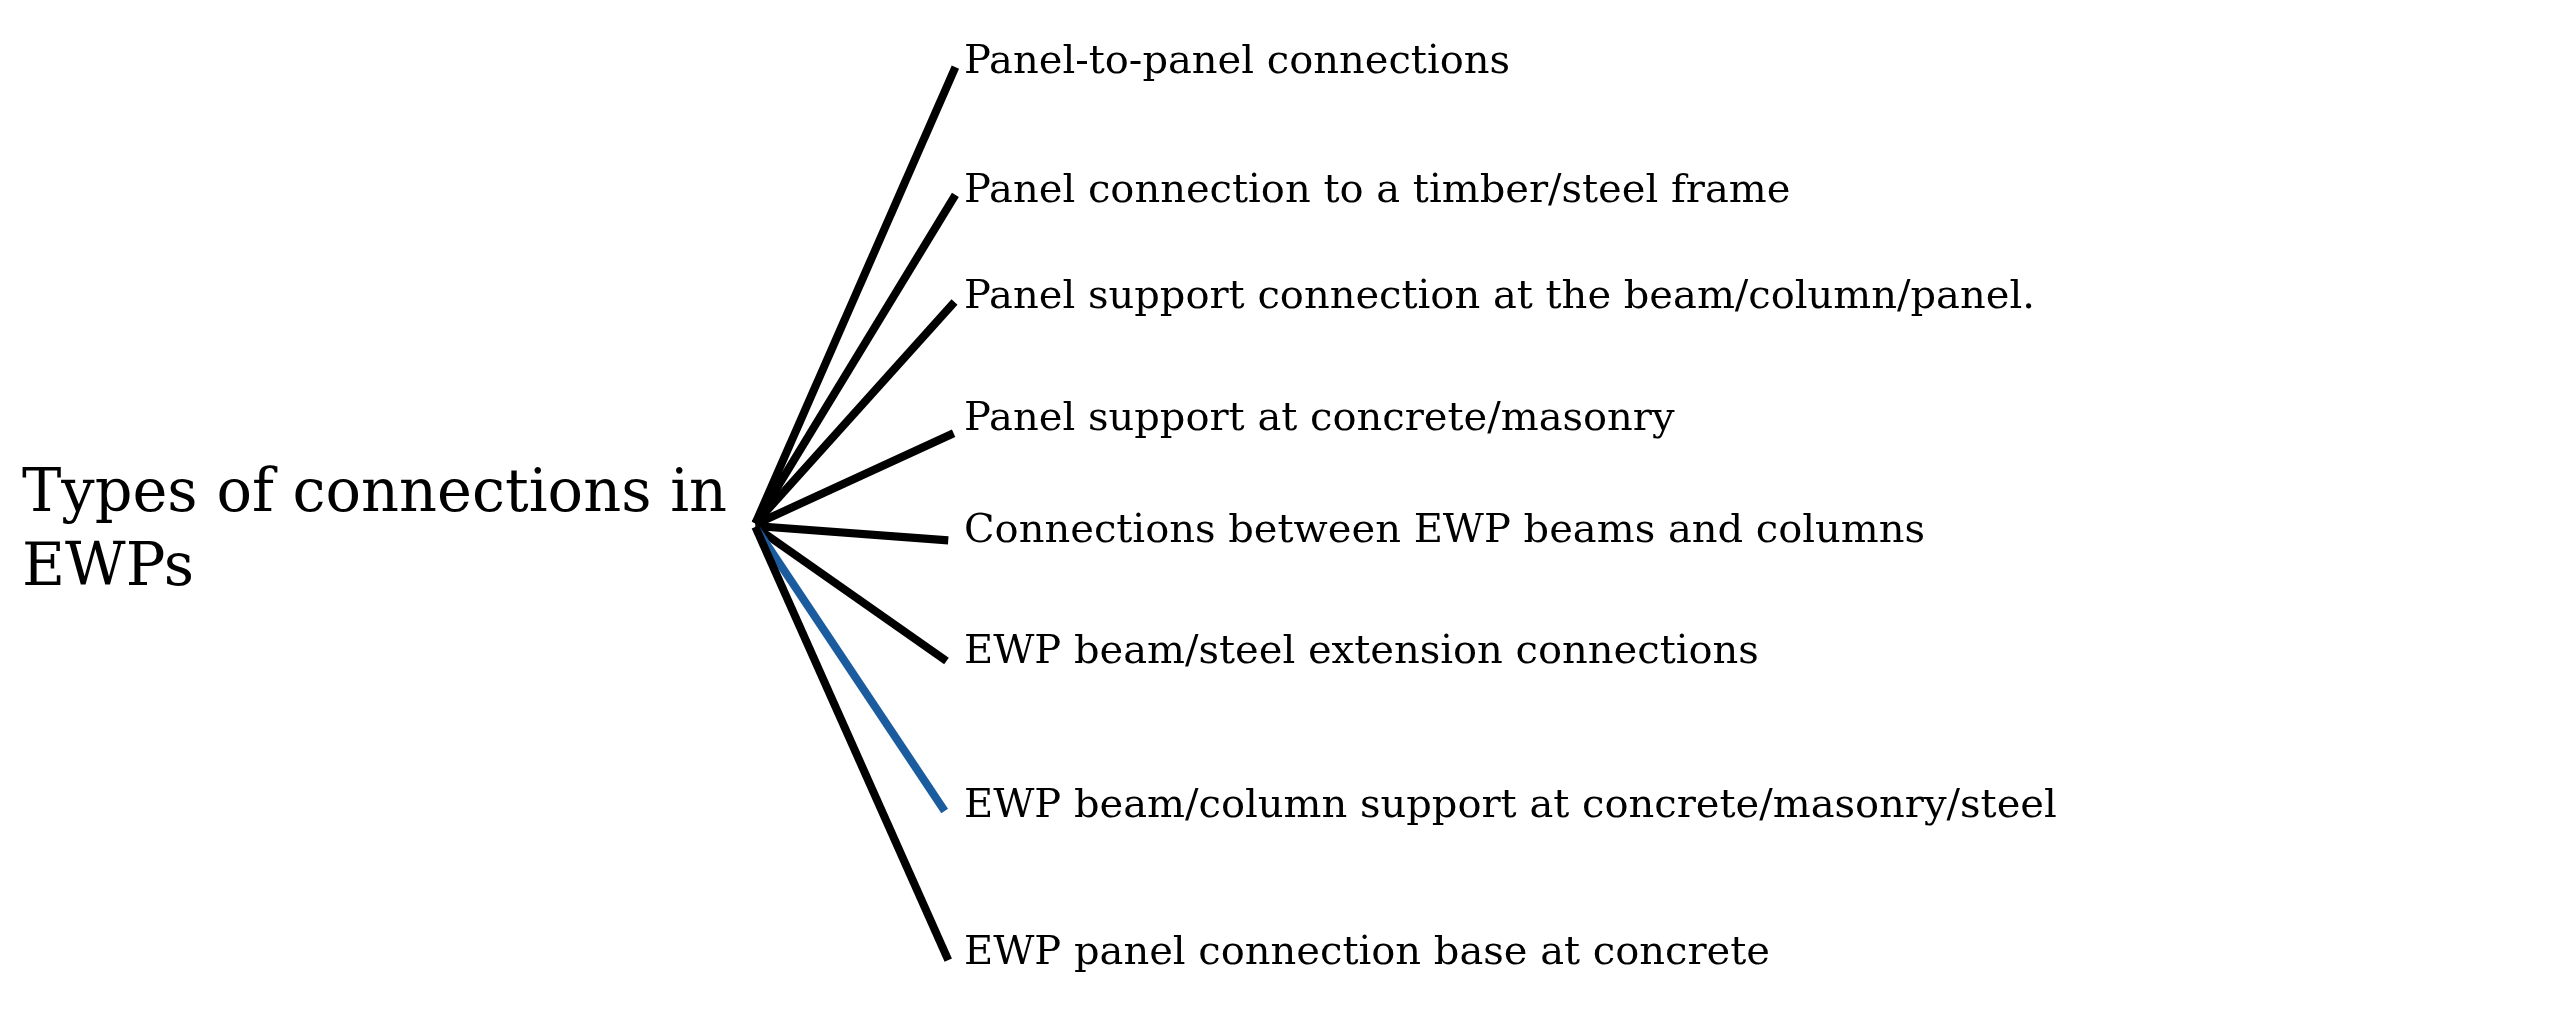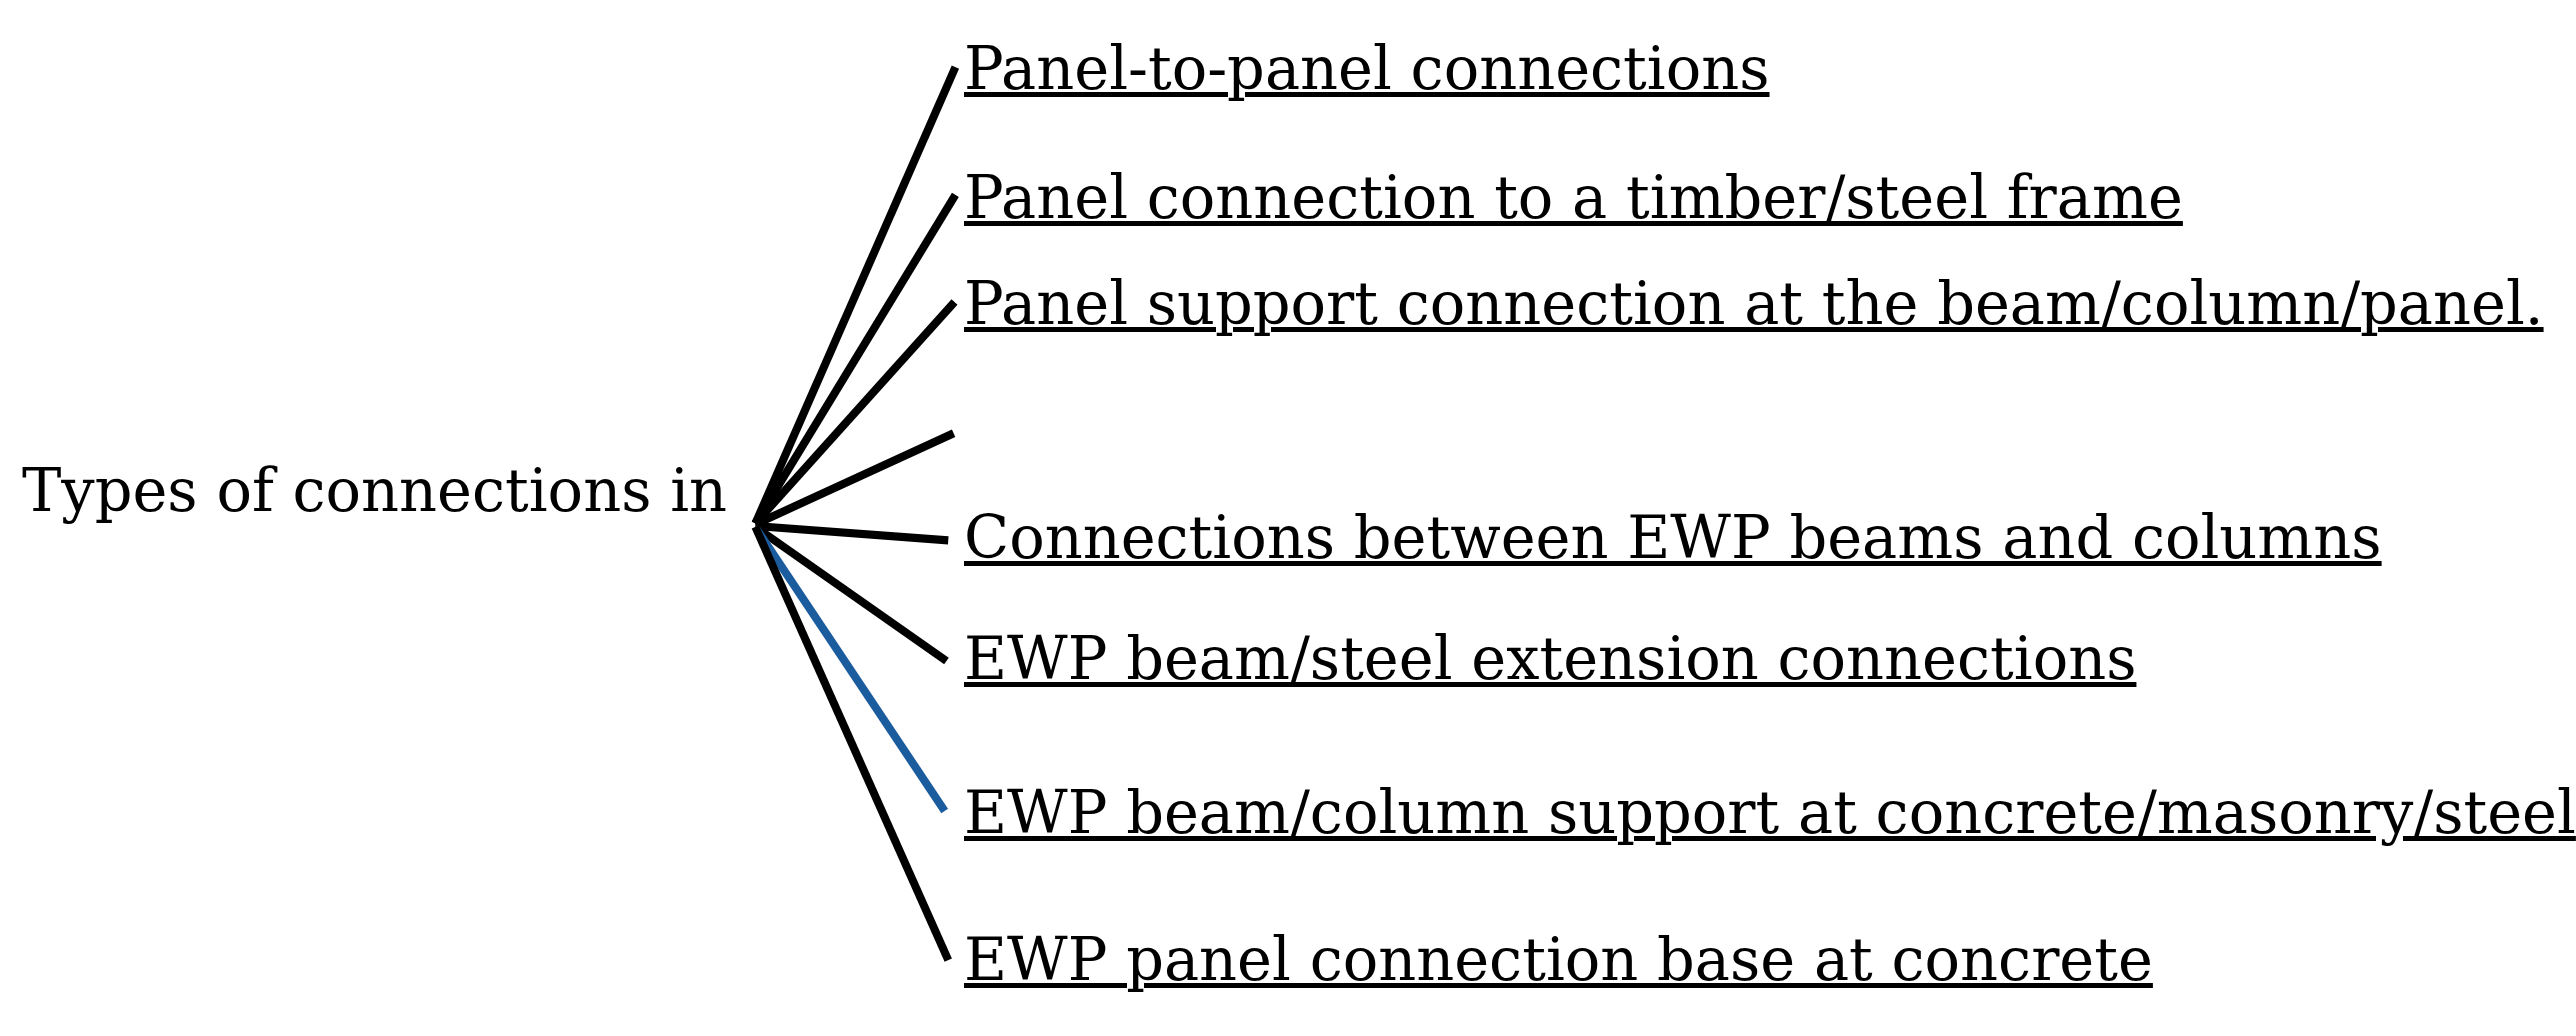--- a/index.html
+++ b/index.html
@@ -29,48 +29,49 @@
     top: 454px;
     width: 710px;
     text-align: left;
     font-size: 59px;
     line-height: 74px;
     white-space: nowrap;
   }
   .branch-label {
     position: absolute;
     left: 964px;
-    font-size: 59px;
+    font-size: 40px;
     line-height: 1;
     white-space: nowrap;
-    text-decoration: underline;
   }
 </style>
 </head>
 <body>
 
 <div class="canvas">
 
   <svg class="lines-svg" viewBox="0 0 2885 1161" aria-hidden="true">
     <line x1="846" y1="586" x2="1070" y2="75" stroke-width="9" stroke="#000000"></line>
     <line x1="846" y1="586" x2="1070" y2="218" stroke-width="9" stroke="#000000"></line>
     <line x1="846" y1="586" x2="1069" y2="338" stroke-width="9" stroke="#000000"></line>
     <line x1="846" y1="587" x2="1068" y2="485" stroke-width="9" stroke="#000000"></line>
     <line x1="846" y1="589" x2="1062" y2="605" stroke-width="9" stroke="#000000"></line>
     <line x1="846" y1="590" x2="1060" y2="740" stroke-width="9" stroke="#000000"></line>
     <line x1="847" y1="592" x2="1058" y2="908" stroke-width="9" stroke="#1A5C9E"></line>
     <line x1="846" y1="590" x2="1062" y2="1075" stroke-width="9" stroke="#000000"></line>
   </svg>
 
   <div class="root-label">
     <div>Types of connections in</div>
+    <div>EWPs</div>
   </div>
 
   <div class="branch-label" style="top:39px">Panel-to-panel connections</div>
   <div class="branch-label" style="top:274px">Panel support connection at the beam/column/panel.</div>
   <div class="branch-label" style="top:168px">Panel connection to a timber/steel frame</div>
+  <div class="branch-label" style="top:396px">Panel support at concrete/masonry</div>
   <div class="branch-label" style="top:508px">Connections between EWP beams and columns</div>
   <div class="branch-label" style="top:629px">EWP beam/steel extension connections</div>
   <div class="branch-label" style="top:783px">EWP beam/column support at concrete/masonry/steel</div>
   <div class="branch-label" style="top:930px">EWP panel connection base at concrete</div>
 
 </div>
 
 
 </body></html>

